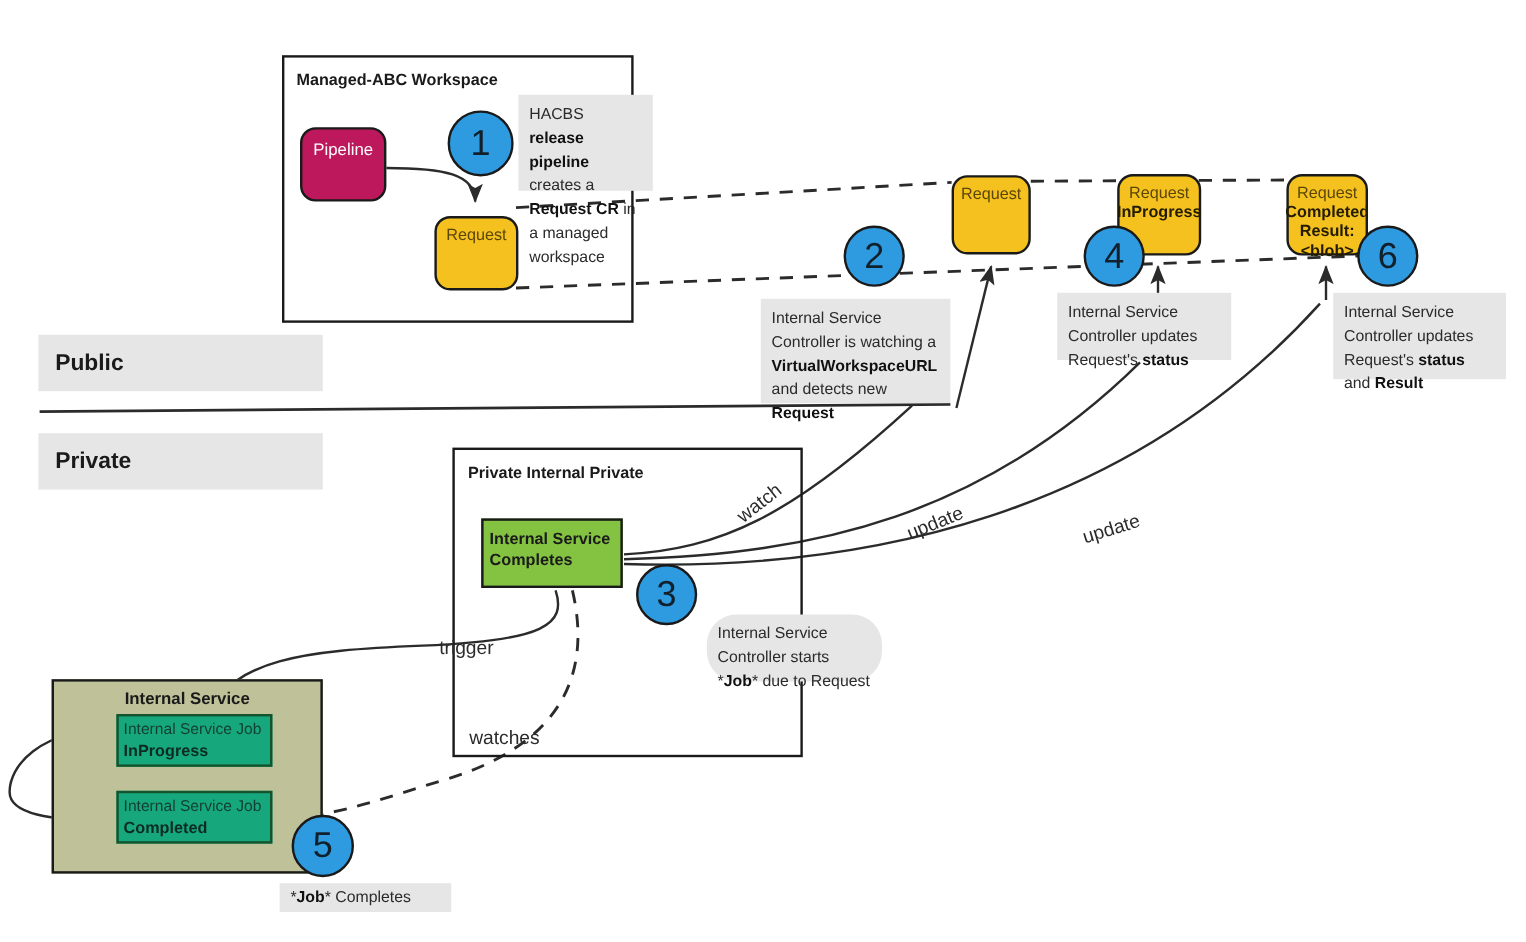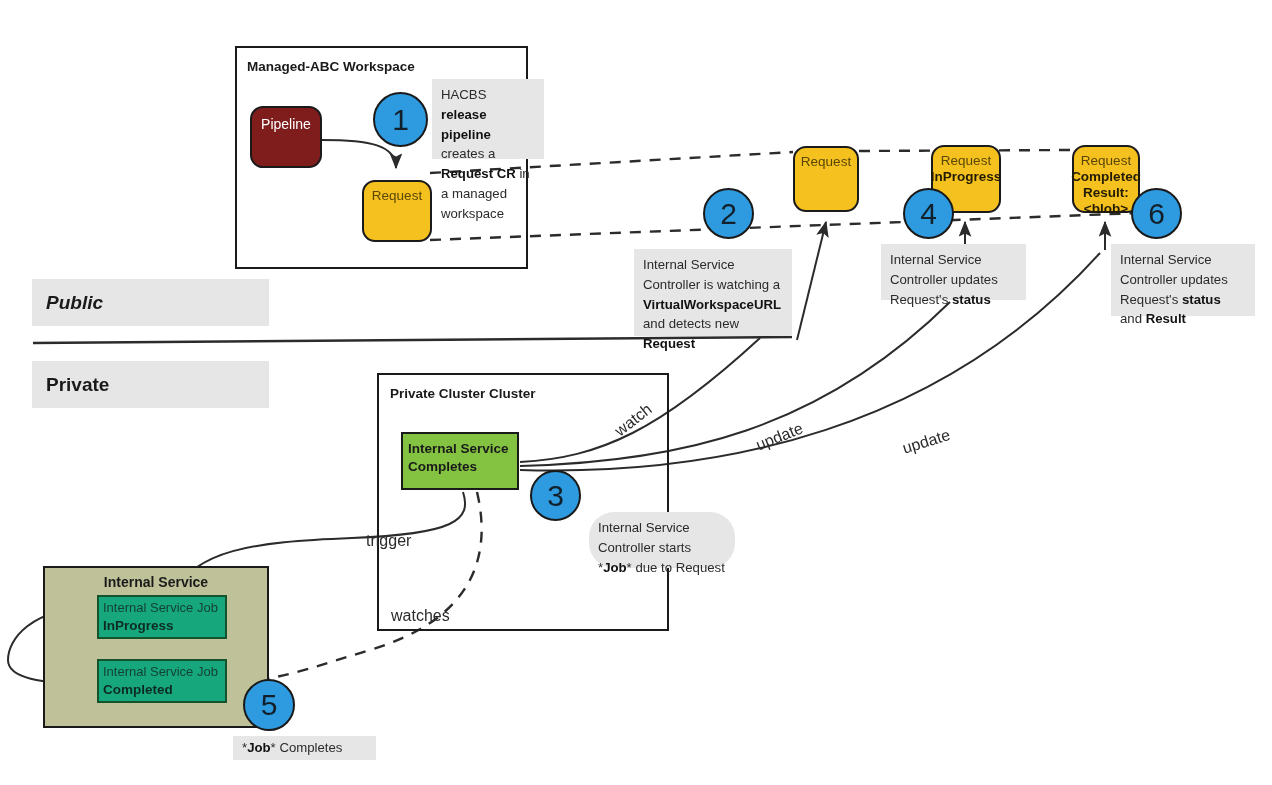--- a/index.html
+++ b/index.html
@@ -45,21 +45,21 @@
     background: #e6e6e6;
     display: flex;
     align-items: center;
     padding-left: 14px;
     font-weight: bold;
     font-size: 19px;
     color: #1a1a1a;
   }
   
   .pipeline-box {
-    background: #7f1d1d;
+    background: #be185d;
     border: 2px solid #1a1a1a;
     border-radius: 13px;
     color: #ffffff;
     font-size: 14px;
     display: flex;
     justify-content: center;
     padding-top: 8px;
   }
   
   .request-box {
@@ -167,21 +167,21 @@
     <path d="M520,470 C720,476 940,430 1100,253" fill="none" stroke="#2b2b2b" stroke-width="2"></path>
     <path d="M1105,250 L1105,222" fill="none" stroke="#2b2b2b" stroke-width="2" marker-end="url(#arrow)"></path>
 
     <path d="M463,492 C472,520 455,534 352,538 C250,542 196,550 173,595" fill="none" stroke="#2b2b2b" stroke-width="2" marker-end="url(#arrow)"></path>
 
     <path d="M477,492 C493,560 470,620 370,650 C320,665 285,678 248,681" fill="none" stroke="#2b2b2b" stroke-width="2.4" stroke-dasharray="11,9" marker-end="url(#arrow)"></path>
 
     <path d="M99,607 C30,607 8,640 8,660 C8,678 40,684 94,684" fill="none" stroke="#2b2b2b" stroke-width="2" marker-end="url(#arrow)"></path>
   </svg>
 
-  <div class="node zone-label" style="left:32px; top:279px; width:237px; height:47px;font-style:italic;">Public</div>
+  <div class="node zone-label" style="left:32px; top:279px; width:237px; height:47px;">Public</div>
   <div class="node zone-label" style="left:32px; top:361px; width:237px; height:47px;">Private</div>
 
   <div class="node container-box" style="left:235px; top:46px; width:293px; height:223px;"></div>
   <div class="container-title" style="left:247px; top:59px;">Managed-ABC Workspace</div>
 
   <div class="node pipeline-box" style="left:250px; top:106px; width:72px; height:62px;">
     <span>Pipeline</span>
   </div>
 
   <div class="node request-box" style="left:362px; top:180px; width:70px; height:62px;">
@@ -198,21 +198,21 @@
   </div>
 
   <div class="node request-box" style="left:1072px; top:145px; width:68px; height:68px;">
     <span class="rq-title">Request</span>
     <span class="rq-sub">Completed</span>
     <span class="rq-sub">Result:</span>
     <span class="rq-sub">&lt;blob&gt;</span>
   </div>
 
   <div class="node container-box" style="left:377px; top:373px; width:292px; height:258px;"></div>
-  <div class="container-title" style="left:390px; top:386px;">Private Cluster Cluster</div>
+  <div class="container-title" style="left:390px; top:386px;">Private Internal Private</div>
 
   <div class="node controller-box" style="left:401px; top:432px; width:118px; height:58px;">
     <div>Internal Service</div>
     <div>Completes</div>
   </div>
 
   <div class="node service-box" style="left:43px; top:566px; width:226px; height:162px;">
     <div class="service-title" style="top:6px;">Internal Service</div>
   </div>
 

